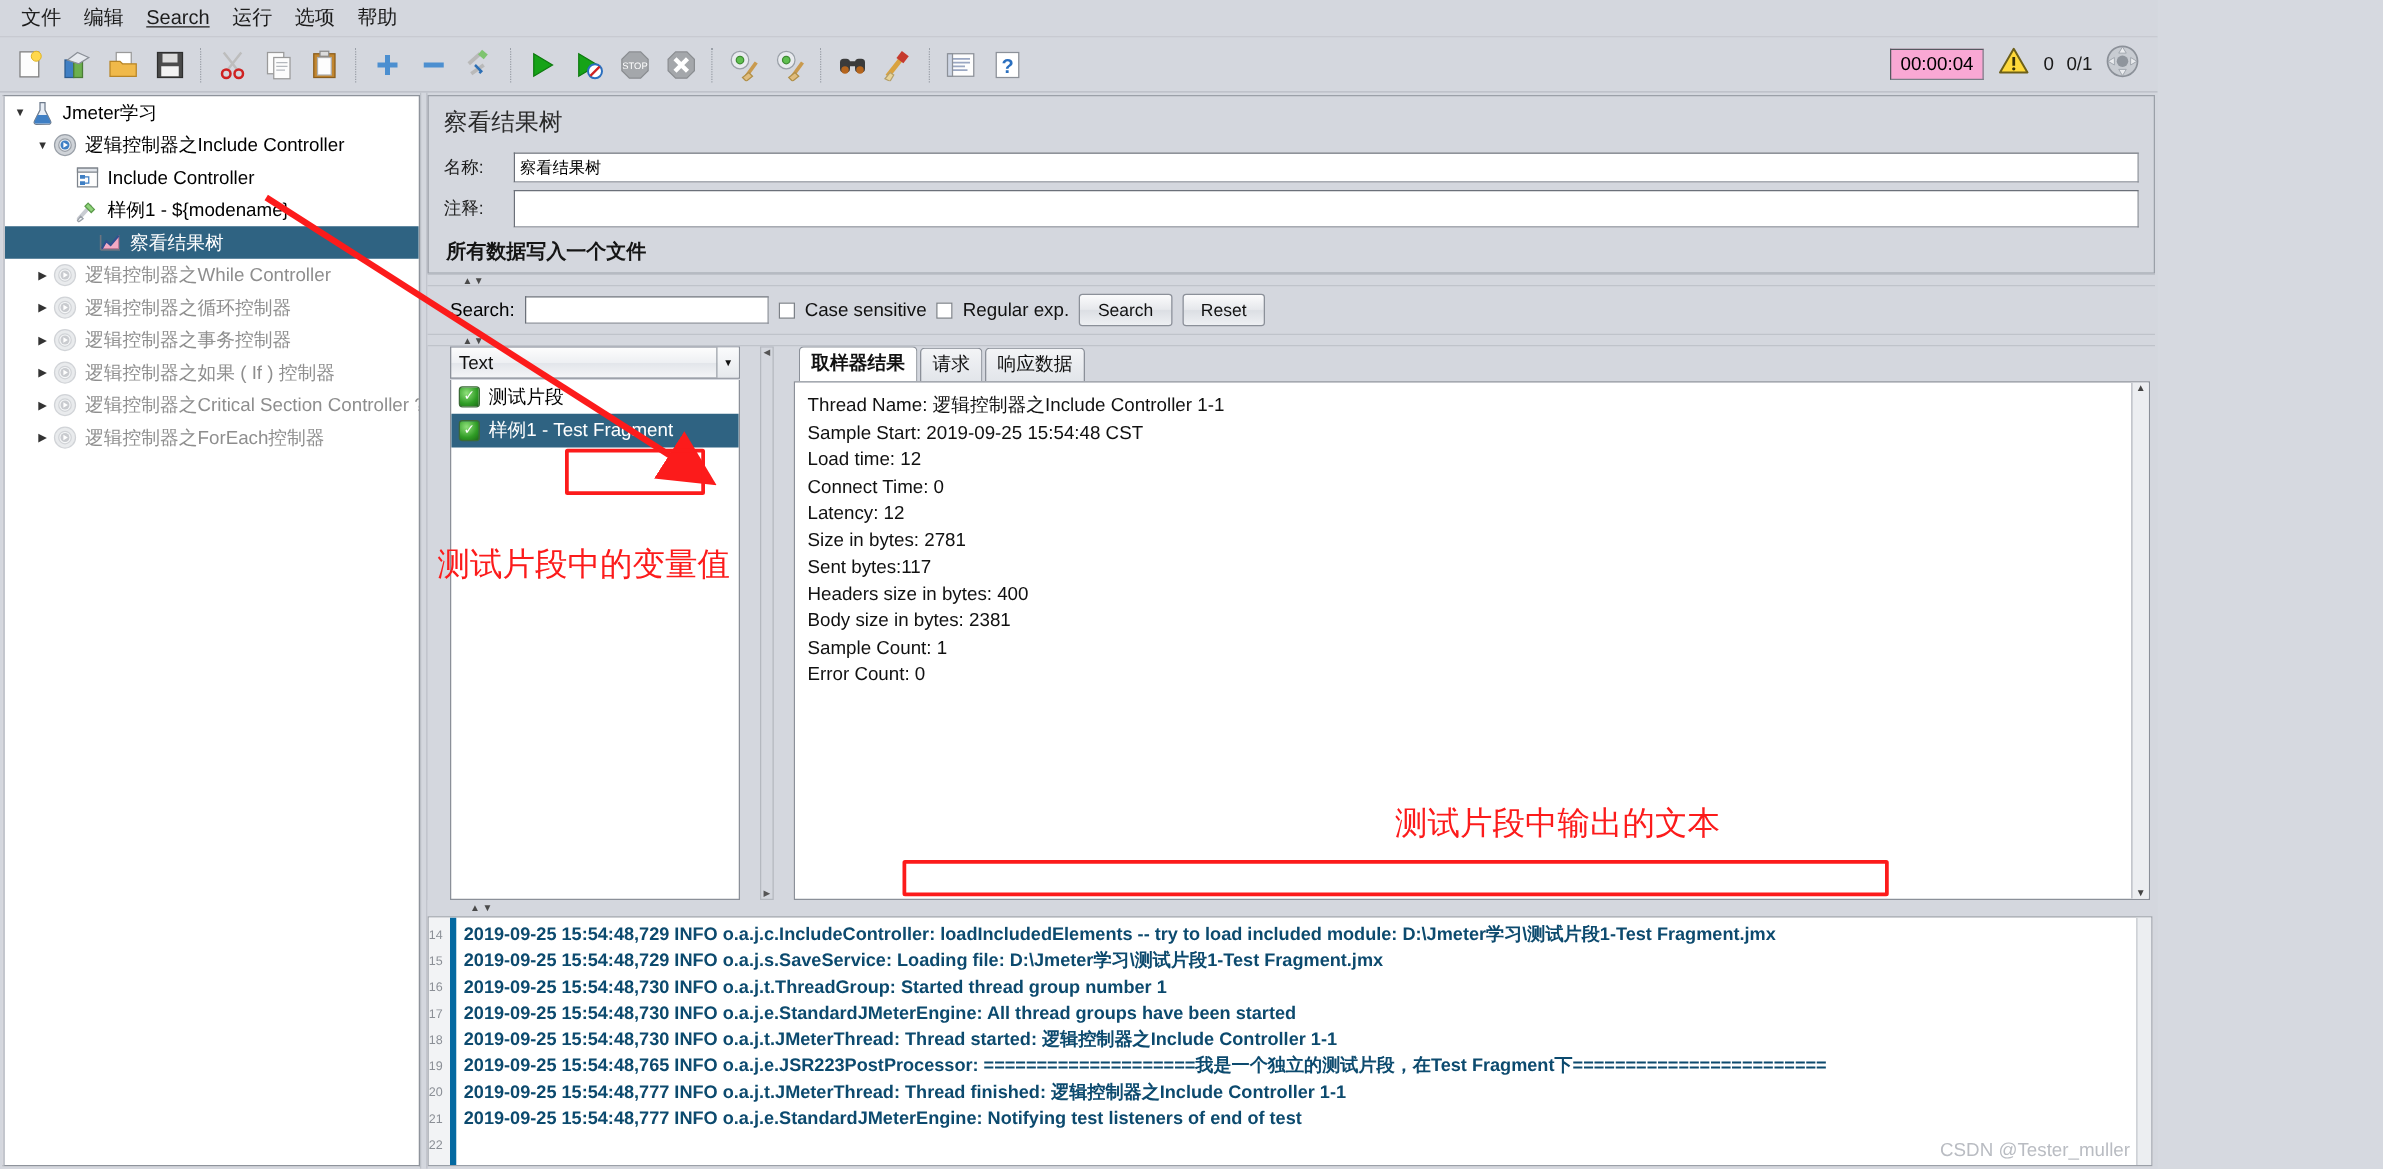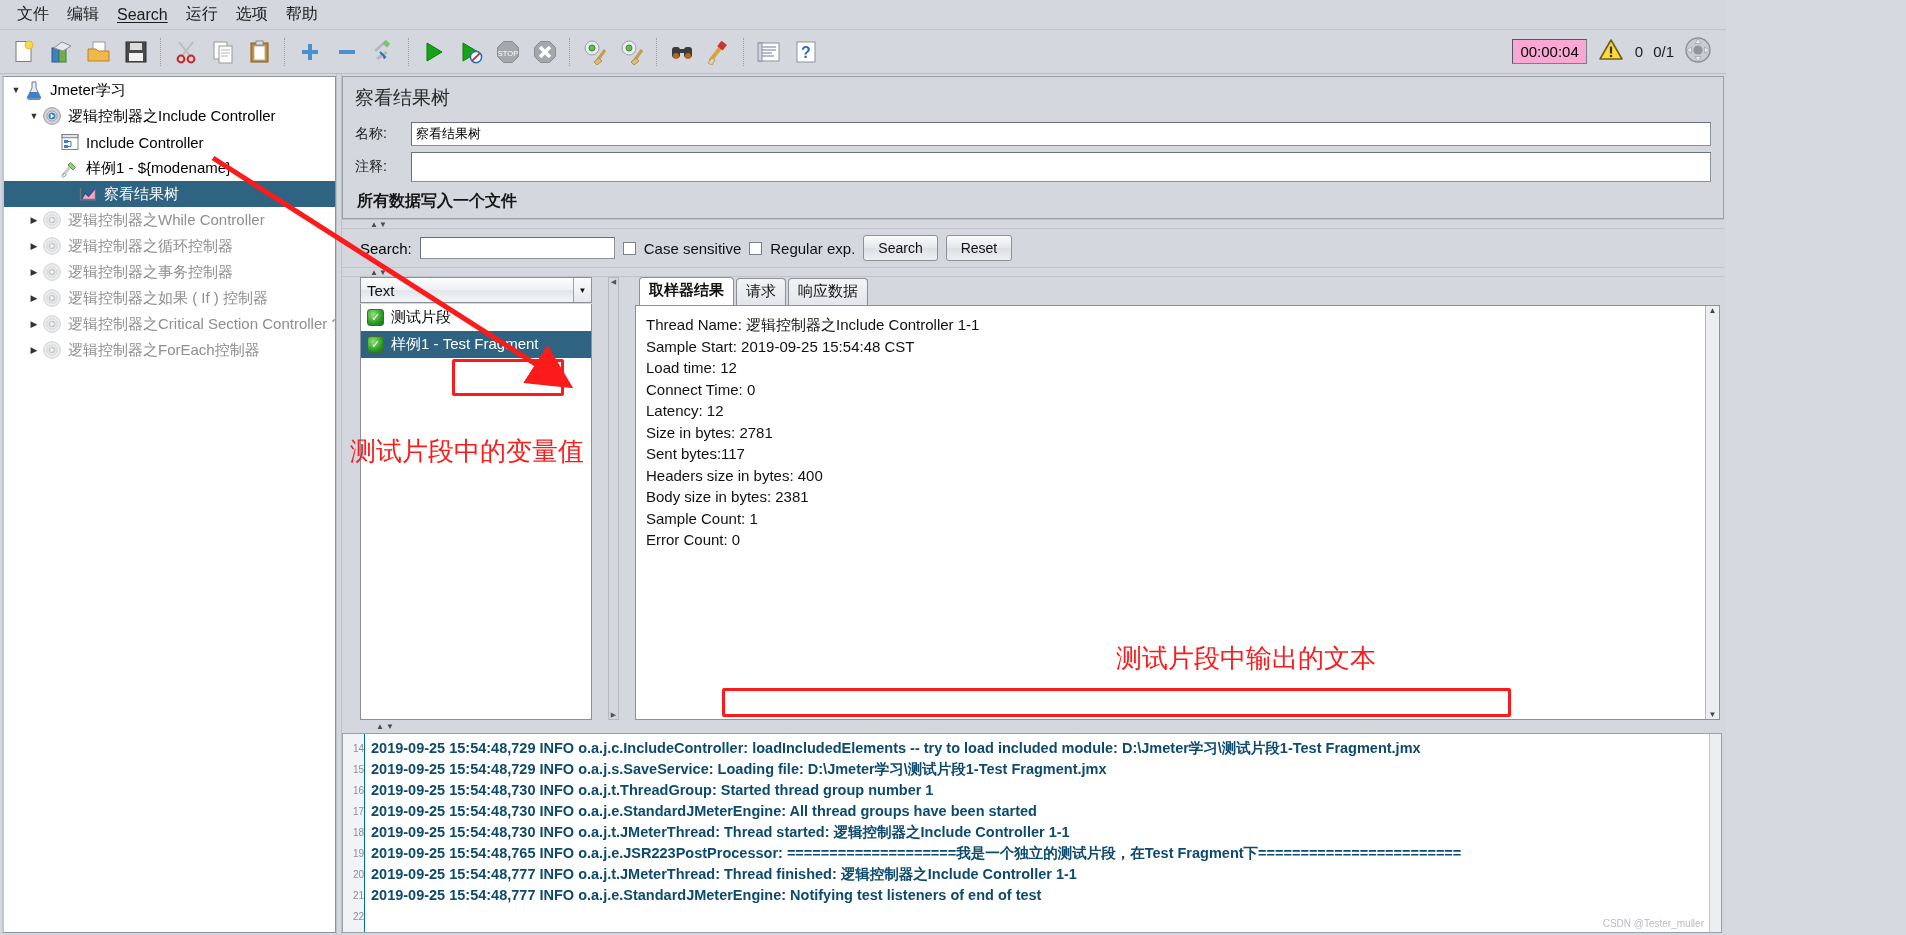--- a/index.html
+++ b/index.html
@@ -344,23 +344,22 @@
     background: #ffffff;
     border: 1px solid #9ba0a8;
     margin: 0 2px 0 0;
     display: flex;
     overflow: hidden;
     position: relative;
   }
   .log-gutter {
     width: 22px;
     background: #f2f3f5;
-    border-right: 1px solid #0369a1;
+    border-right: 5px solid #0369a1;
     padding-top: 4px;
-    text-align: right;
     font-size: 10px;
     color: #8b8f96;
     line-height: 21px;
     flex-shrink: 0;
   }
   .log-lines {
     flex: 1;
     padding-top: 4px;
     font-size: 14.5px;
     line-height: 21px;
@@ -395,21 +394,21 @@
     white-space: nowrap;
   }
   .anno-rect {
     border: 3px solid #fc1b1b;
     border-radius: 2px;
   }
   .watermark {
     position: absolute;
     right: 22px; bottom: 6px;
     color: #b9bcc2;
-    font-size: 10px;
+    font-size: 15px;
     font-family: "Liberation Sans", sans-serif;
   }
 
   
   .ico { width: 26px; height: 26px; display:block; }
 </style>
 </head>
 <body>
 
 <div id="app">

